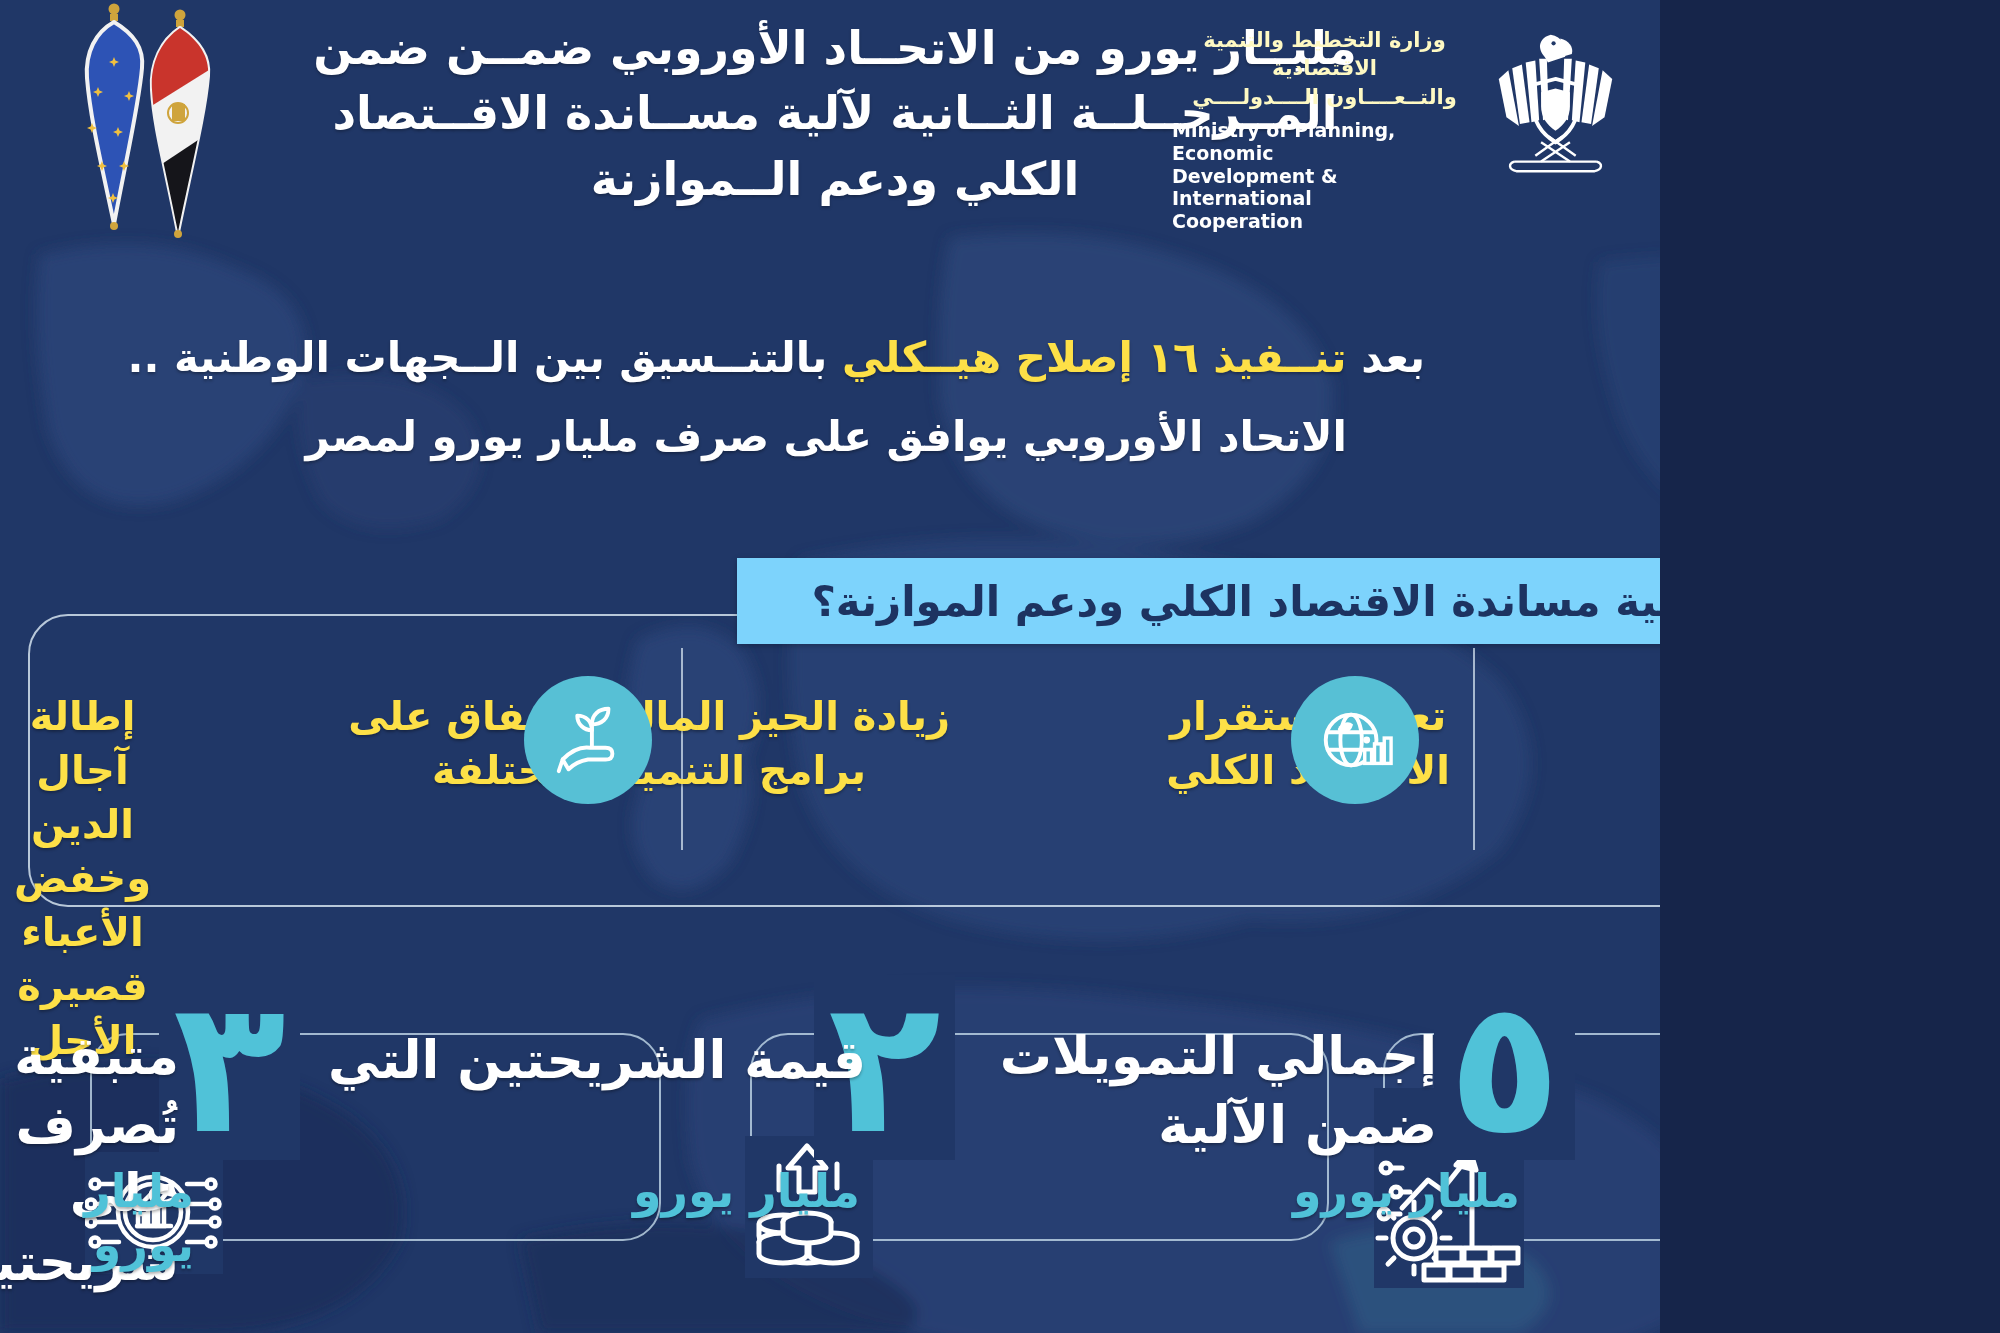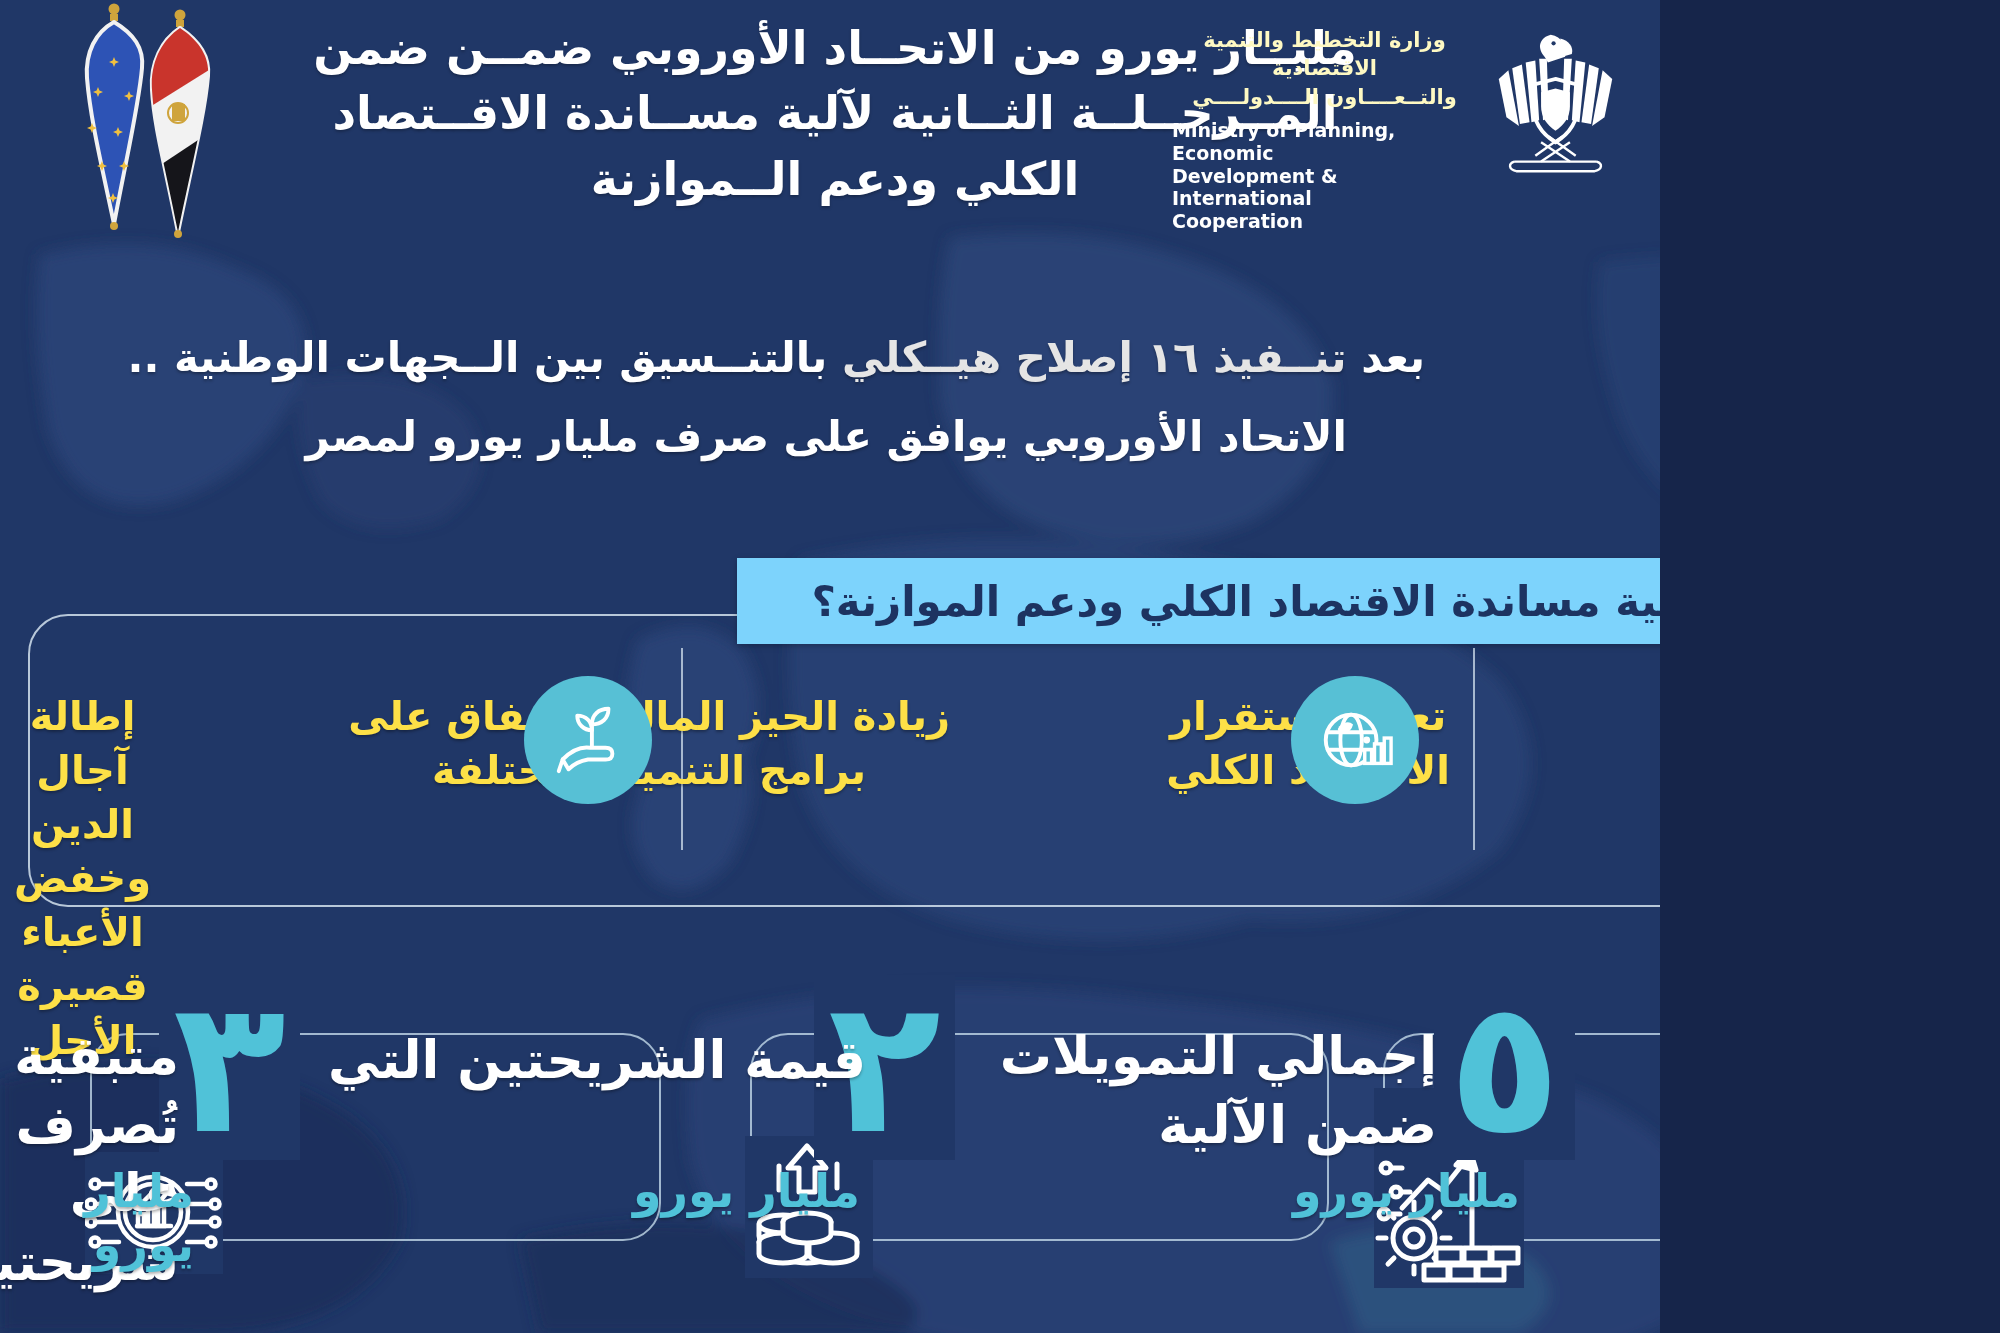--- a/index.html
+++ b/index.html
@@ -18,21 +18,21 @@
   #ministry{right:42px;top:26px;display:flex;align-items:flex-start;}
   .min-text{width:305px;margin-right:16px;}
   .min-ar{direction:rtl;text-align:center;color:#fef9c3;font-weight:700;font-size:21px;line-height:1.35;}
   .min-en{direction:ltr;text-align:left;color:#fff;font-weight:700;font-size:19px;line-height:1.2;margin-top:8px;}
   
   #callout{
     right:235px;top:330px;width:1420px;direction:rtl;text-align:right;
     color:#fff;font-weight:700;font-size:42px;line-height:1.35;
     text-shadow:0 2px 3px rgba(0,0,0,.3);
   }
-  #callout .hl{color:#e5e5e5;}
+  #callout .hl{color:#fde047;}
   #callout .l2{margin-top:22px;padding-right:78px;}
   
   #banner{
     left:737px;top:558px;width:1171px;height:86px;background:#7dd3fc;
     display:flex;align-items:center;justify-content:center;direction:rtl;
     color:#1d3361;font-weight:700;font-size:42px;z-index:4;
     box-shadow:0 2px 6px rgba(0,0,0,.25);
   }
   
   #obj-box{

